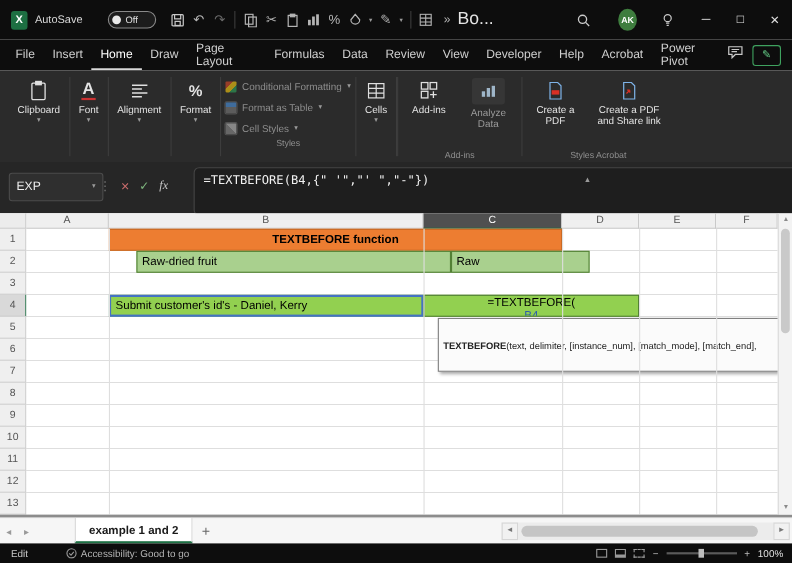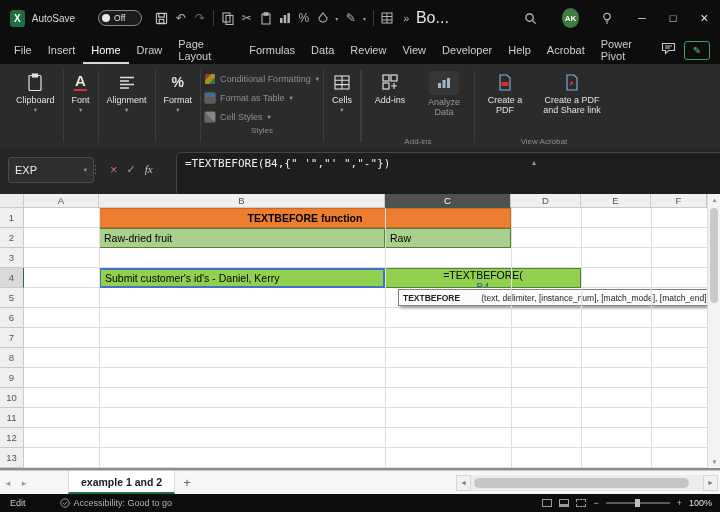--- a/index.html
+++ b/index.html
@@ -85,27 +85,27 @@
   .rowhead{width:24px;height:20px;box-sizing:border-box;background:#efefef;border-right:1px solid #c9c9c9;
            border-bottom:1px solid #c9c9c9;color:#555;font-size:9.5px;display:flex;align-items:center;
            justify-content:center;}
   .rowhead.sel{background:#d9d9d9;border-right:1px solid #1e7145;}
   #canvas{position:absolute;left:24px;top:14px;width:683px;height:260px;
           background:repeating-linear-gradient(to bottom,#ffffff 0 19px,#dedede 19px 20px);}
   .vline{position:absolute;top:0;width:1px;height:260px;background:#dedede;}
   .cell{position:absolute;height:20px;font-size:10.5px;color:#000;display:flex;align-items:center;
         padding:0 4px;white-space:nowrap;overflow:hidden;box-sizing:border-box;}
   .cell.title{background:#ED7D31;justify-content:center;font-weight:bold;border:1px solid #c96a24;}
-  .cell.green{background:#A9D08E;border:1px solid #538135;}
+  .cell.green{background:#A9D08E;border:1px solid #538135;margin-left:25px;}
   .cell.bgreen{background:#92D050;border:1px solid #538135;flex-direction:column;}
   .cell.refcell{background:#92D050;border:2px solid #4472C4;}
   .ref{color:#2b5dad;}
   .tooltip{position:absolute;left:374px;top:81px;width:306px;height:15px;background:#fbfbfb;
            border:1px solid #808080;box-shadow:2px 2px 3px rgba(0,0,0,.35);font-size:8.5px;
-           color:#222;display:flex;align-items:center;padding:0 4px;white-space:nowrap;overflow:hidden;justify-content:space-between;}
+           color:#222;display:flex;align-items:center;padding:16px 4px;white-space:nowrap;overflow:hidden;}
   #vscroll{position:absolute;left:707px;top:0;width:13px;height:274px;background:#f3f3f3;
            border-left:1px solid #d9d9d9;box-sizing:border-box;}
   .vthumb{position:absolute;left:2px;top:14px;width:8px;height:95px;background:#c9c9c9;border-radius:4px;}
   .varrow{position:absolute;left:0;width:13px;height:12px;color:#8a8a8a;font-size:7px;text-align:center;line-height:12px;}
   #graystrip{position:absolute;left:0;top:274px;width:720px;height:2px;background:#8c8c8c;}
 
   
   #tabbar{position:absolute;left:0;top:470px;width:720px;height:24px;background:#f6f6f6;
           border-top:1px solid #c9c9c9;box-sizing:border-box;display:flex;align-items:center;}
   .tab-nav{color:#9a9a9a;font-size:9px;width:16px;text-align:center;}
@@ -367,21 +367,21 @@
       <div class="bigbtn" style="width:66px;">
         <span class="ricon">
           <svg width="14" height="17" viewBox="0 0 14 17" fill="none" stroke="#7eb3e8" stroke-width="1.1">
             <path d="M2 1h7l3 3v12H2z"></path>
               <path d="M4.5 11l3-3m0 0h-2.4m2.4 0v2.4" stroke="#d93025"></path>
           </svg>
         </span>
         <span>Create a PDF and Share link</span>
       </div>
     </div>
-    <div class="rgroup-label">View Acrobat</div>
+    <div class="rgroup-label">Styles Acrobat</div>
   </div>
 </div>
 
 <div id="formulabar">
   <div class="namebox">
     <span>EXP</span>
     <span class="chev">▾</span>
   </div>
   <div class="fbtns">
     <span style="color:#777;">⋮</span>

